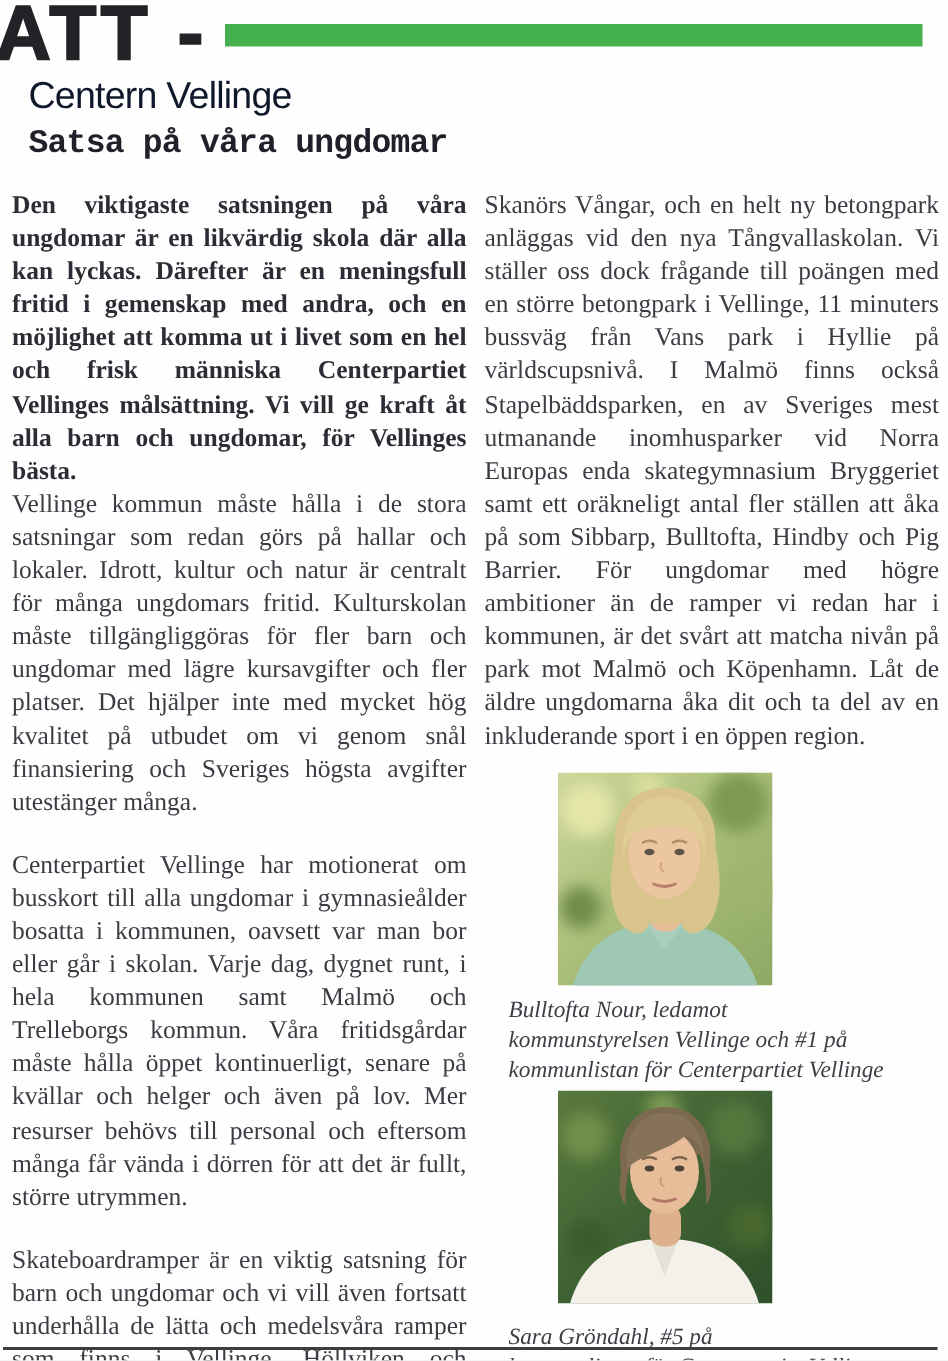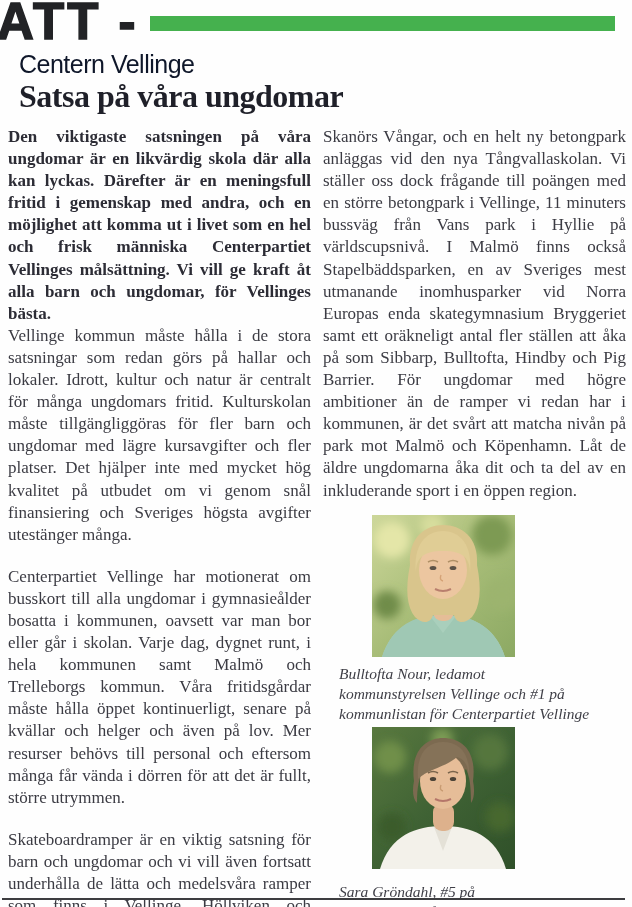--- a/index.html
+++ b/index.html
@@ -30,23 +30,23 @@
     margin:0;
     font-family:"Liberation Sans", sans-serif;
     font-weight:normal;
     font-size:25px;
     line-height:28px;
     color:#0f172a;
     letter-spacing:-0.5px;
   }
   .headline{
     margin:1px 0 11px 0;
-    font-family:Liberation Serif, serif;
+    font-family:Liberation Mono, monospace;
     font-weight:bold;
-    font-size:32px;
+    font-size:22px;
     line-height:34px;
     color:#1f2029;
     letter-spacing:-0.5px;
   }
   
   .columns{
     position:absolute;left:8px;top:126px;
     width:619px;
     display:flex;gap:12px;
   }

